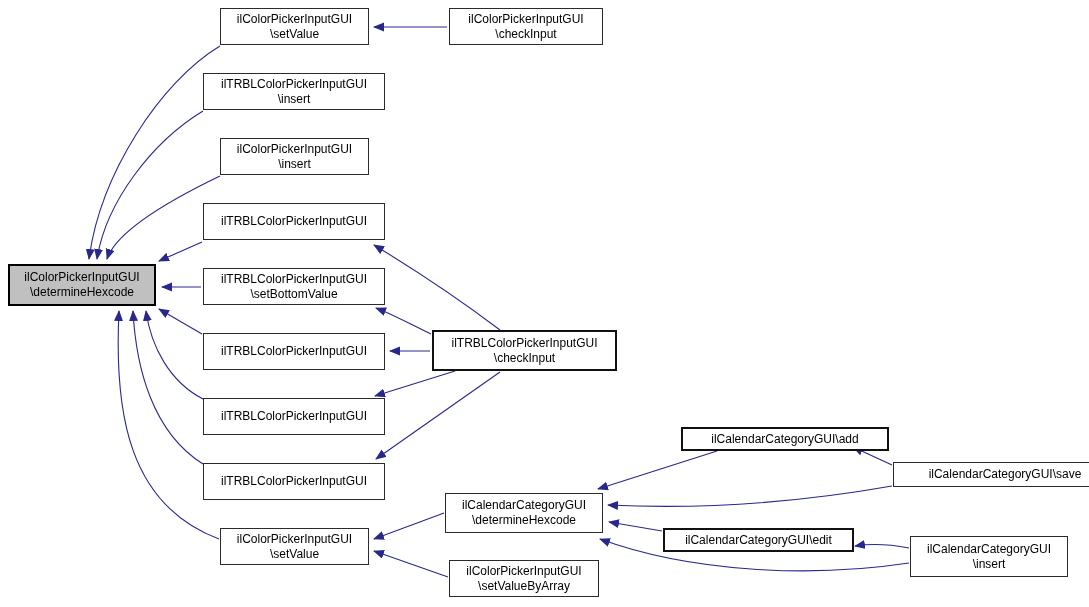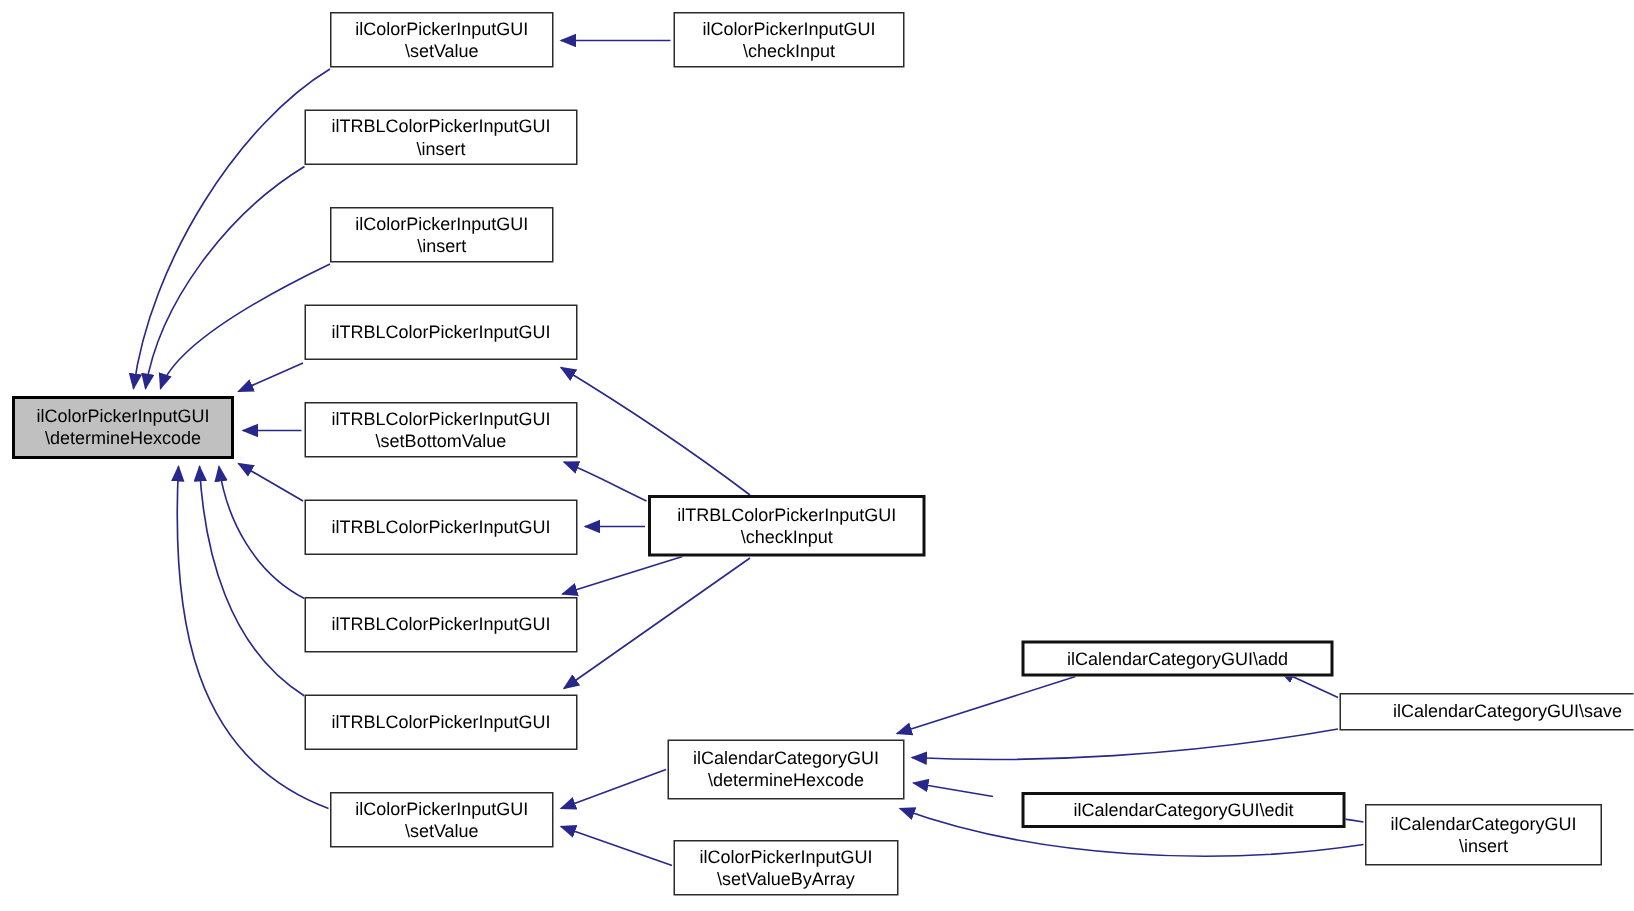--- a/index.html
+++ b/index.html
@@ -129,21 +129,21 @@
   </div>
 
   <div class="node thick" style="left:681px; top:427px; width:208px; height:24px;text-align:center;">
     <span>ilCalendarCategoryGUI\add</span>
   </div>
 
   <div class="node" style="left:893px; top:462px; width:224px; height:25px;">
     <span>ilCalendarCategoryGUI\save</span>
   </div>
 
-  <div class="node thick" style="left:663px; top:528px; width:216px; height:24px;margin-left:18px;">
+  <div class="node thick" style="left:663px; top:528px; width:191px; height:24px;">
     <span>ilCalendarCategoryGUI\edit</span>
   </div>
 
   <div class="node" style="left:910px; top:536px; width:158px; height:41px;">
     <span>ilCalendarCategoryGUI</span>
     <span>\insert</span>
   </div>
 
 </div>
 

